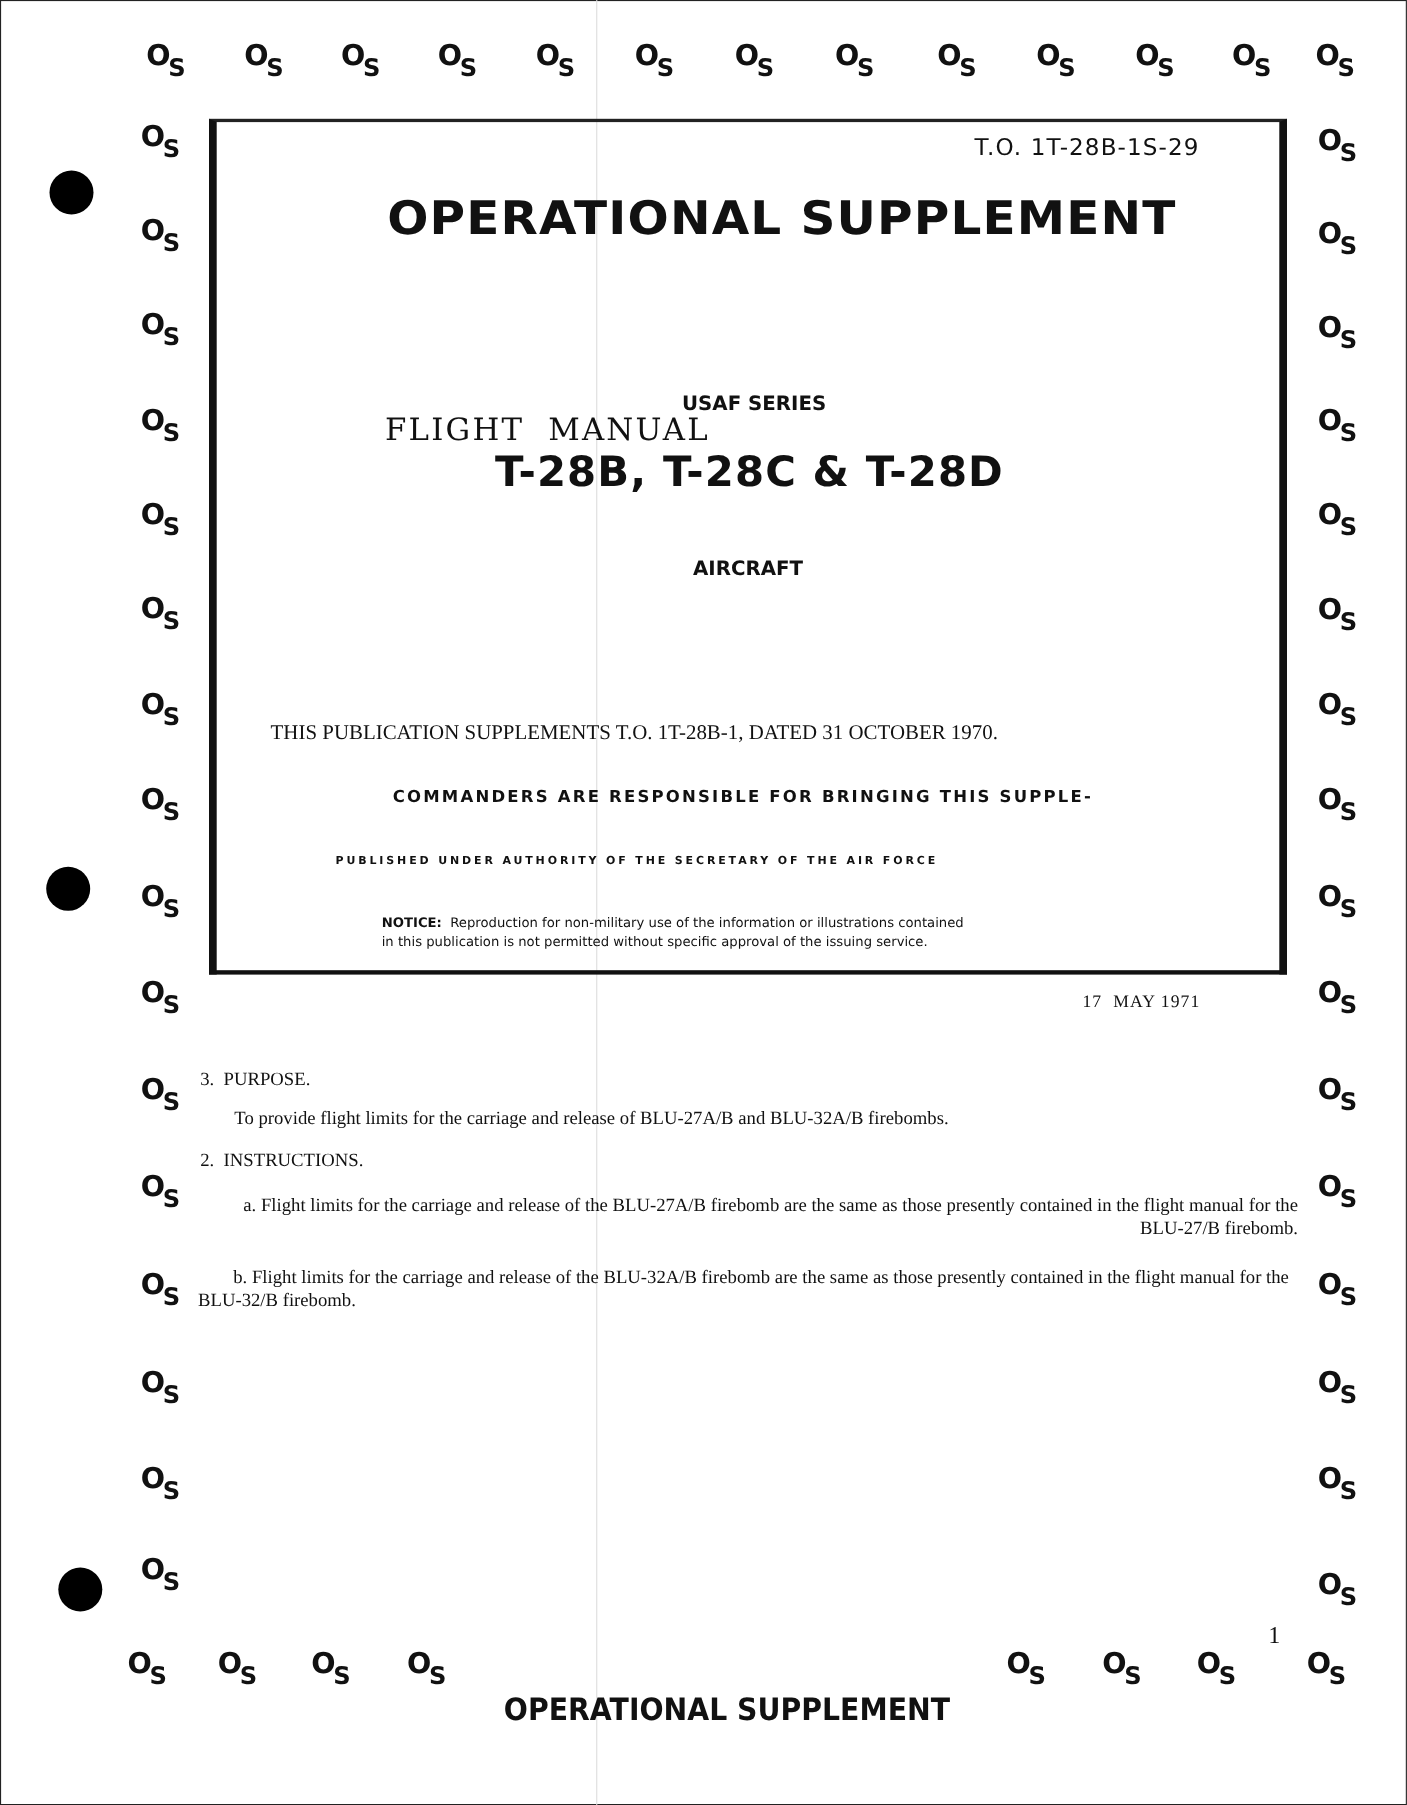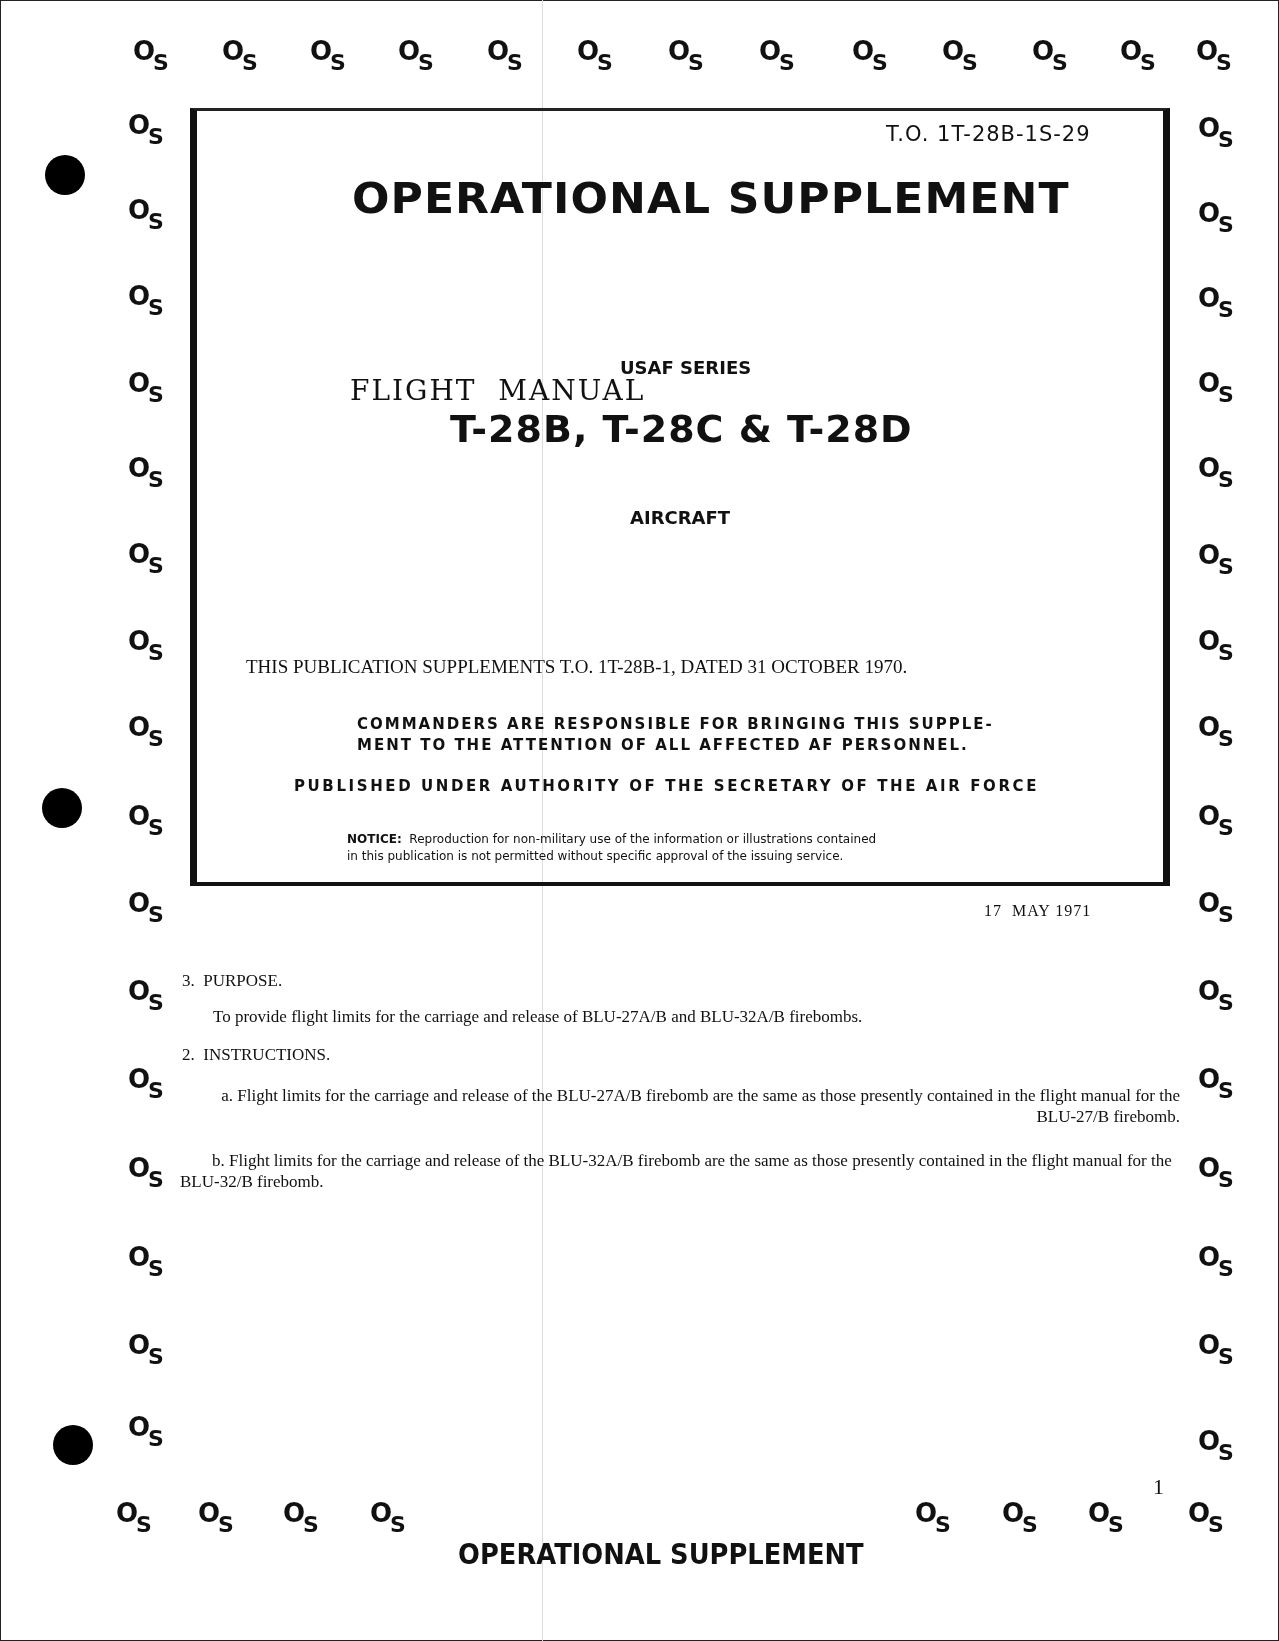--- a/index.html
+++ b/index.html
@@ -12,21 +12,21 @@
   .box { position: absolute; left: 190px; top: 108px; width: 980px; height: 778px; border-top: 3px solid #222; border-left: 7px solid #111; border-right: 7px solid #111; border-bottom: 4px solid #111; box-sizing: border-box; }
   .abs { position: absolute; white-space: nowrap; }
   .to-number { left: 886px; top: 122px; font-family: "DejaVu Sans", sans-serif; font-size: 21px; letter-spacing: 1px; }
   .title { left: 352px; top: 174px; font-family: "DejaVu Sans", sans-serif; font-weight: bold; font-size: 42px; letter-spacing: 1px; transform: scaleX(1.05); transform-origin: left; }
   .usaf { left: 620px; top: 357px; font-family: "DejaVu Sans", sans-serif; font-weight: bold; font-size: 18px; }
   .flight-manual { left: 350px; top: 374px; font-family: "DejaVu Serif", serif; font-size: 28px; letter-spacing: 2px; }
   .models { left: 450px; top: 407px; font-family: "DejaVu Sans", sans-serif; font-weight: bold; font-size: 38px; letter-spacing: 1px; }
   .aircraft { left: 630px; top: 474px; font-family: "DejaVu Sans", sans-serif; font-weight: bold; font-size: 18px; margin-top: 33px; }
   .supplements { left: 246px; top: 656px; font-family: "Liberation Serif", serif; font-size: 19px; }
   .commanders { left: 357px; top: 714px; font-family: "DejaVu Sans", sans-serif; font-size: 15px; font-weight: bold; letter-spacing: 2px; line-height: 21px; }
-  .authority { left: 294px; top: 777px; font-family: "DejaVu Sans", sans-serif; font-size: 15px; font-weight: bold; letter-spacing: 2.6px; }
+  .authority { left: 305px; top: 777px; font-family: "DejaVu Sans", sans-serif; font-size: 10px; font-weight: bold; letter-spacing: 2.6px; }
   .notice { left: 347px; top: 831px; font-family: "DejaVu Sans", sans-serif; font-size: 12px; line-height: 17px; }
   .notice b { font-weight: bold; margin-top: 36px; }
   .date { left: 984px; top: 902px; font-family: Liberation Serif, serif; font-size: 16px; letter-spacing: 1px; }
   .body-text { font-family: "Liberation Serif", serif; font-size: 17px; }
   .sec1 { left: 182px; top: 971px; }
   .sec1-text { left: 213px; top: 1007px; }
   .sec2 { left: 182px; top: 1045px; }
   .para { left: 180px; width: 1000px; font-family: "Liberation Serif", serif; font-size: 17px; line-height: 21px; white-space: normal; text-indent: 32px; }
   .para-a { top: 1085px; text-align: right; }
   .para-b { top: 1150px; }
@@ -265,21 +265,20 @@
 <div class="abs title">OPERATIONAL SUPPLEMENT</div>
 <div class="abs usaf">USAF SERIES</div>
 <div class="abs flight-manual" style="white-space:pre;">FLIGHT  MANUAL</div>
 <div class="abs models">T-28B, T-28C &amp; T-28D</div>
 <div class="abs aircraft">AIRCRAFT</div>
 
 <div class="abs supplements">THIS PUBLICATION SUPPLEMENTS T.O. 1T-28B-1, DATED 31 OCTOBER 1970.</div>
 
 <div class="abs commanders">
   <div>COMMANDERS ARE RESPONSIBLE FOR BRINGING THIS SUPPLE-</div>
-  <div>MENT TO THE ATTENTION OF ALL AFFECTED AF PERSONNEL.</div>
 </div>
 
 <div class="abs authority">PUBLISHED UNDER AUTHORITY OF THE SECRETARY OF THE AIR FORCE</div>
 
 <div class="abs notice">
   <div><b>NOTICE:</b>&nbsp; <span>Reproduction for non-military use of the information or illustrations contained</span></div>
   <div>in this publication is not permitted without specific approval of the issuing service.</div>
 </div>
 
 <div class="abs date" style="white-space:pre;">17  MAY 1971</div>

